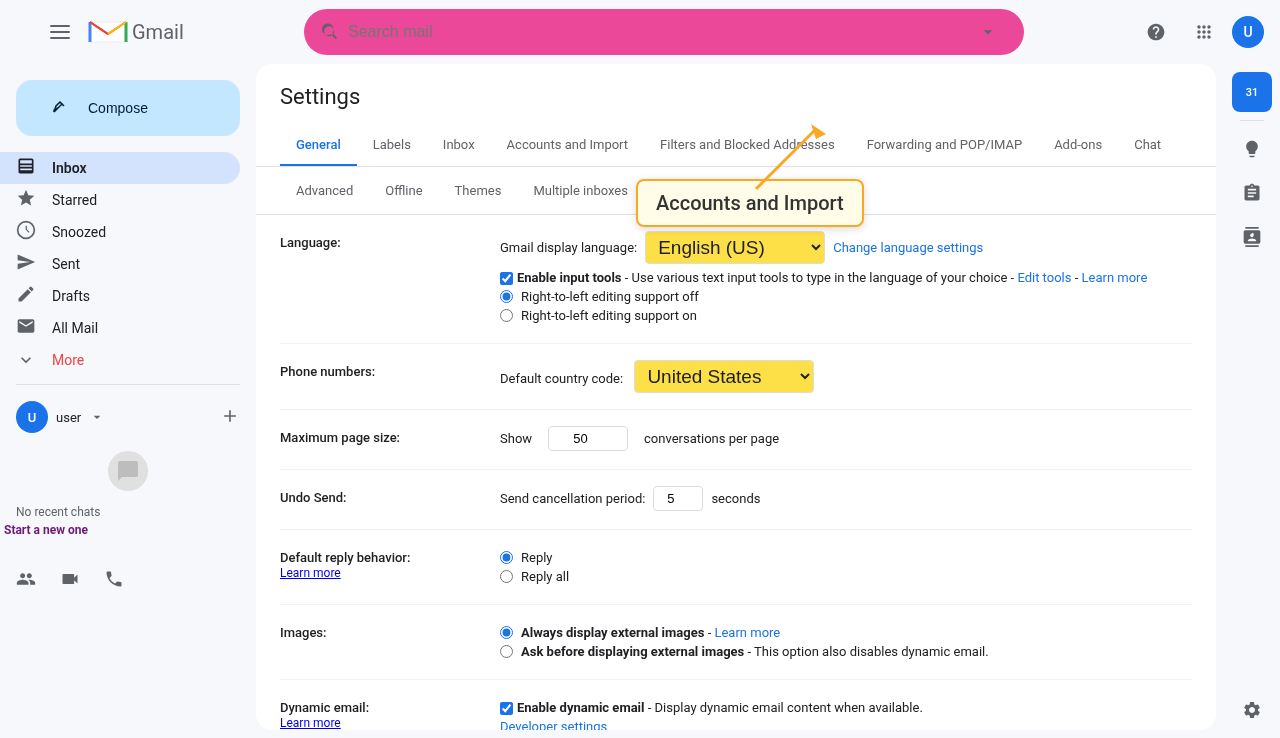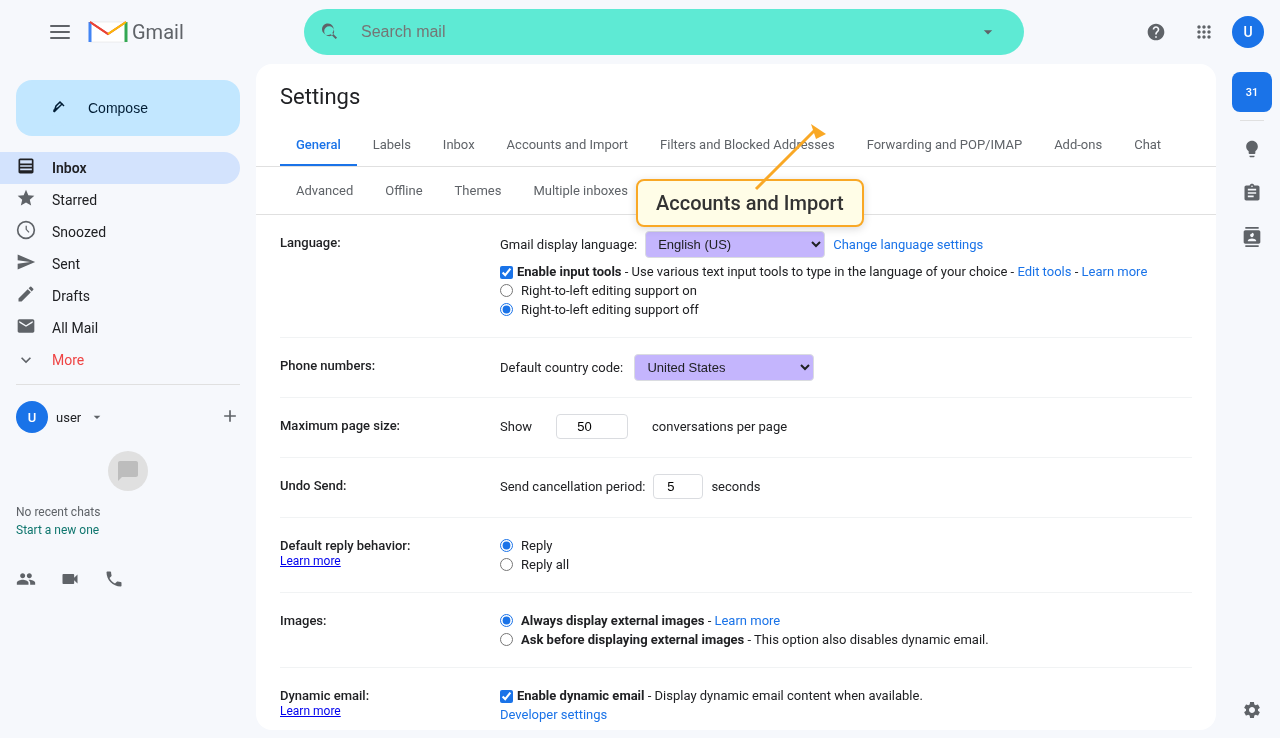--- a/index.html
+++ b/index.html
@@ -3,41 +3,41 @@
   <meta charset="utf-8">
   <style>
     * { box-sizing: border-box; margin: 0; padding: 0; }
     body { font-family: 'Google Sans', Roboto, Arial, sans-serif; font-size: 14px; background: #f6f8fc; color: #202124; height: 738px; overflow: hidden; display: flex; flex-direction: column; }
 
     
     .topbar { height: 64px; background: #f6f8fc; display: flex; align-items: center; padding: 0 16px; gap: 8px; flex-shrink: 0; margin-left: 24px; }
     .topbar-left { display: flex; align-items: center; gap: 8px; width: 256px; flex-shrink: 0; }
     .menu-icon { width: 40px; height: 40px; display: flex; align-items: center; justify-content: center; border-radius: 50%; cursor: pointer; }
     .gmail-logo { display: flex; align-items: center; gap: 4px; }
-    .search-bar { flex: 1; max-width: 720px; height: 46px; background: #5eead4; border-radius: 24px; display: flex; align-items: center; padding: 0 16px; gap: 21px; }
+    .search-bar { flex: 1; max-width: 720px; height: 46px; background: #ec4899; border-radius: 24px; display: flex; align-items: center; padding: 0 16px; gap: 8px; }
     .search-bar input { border: none; background: transparent; font-size: 16px; outline: none; flex: 1; color: #202124; }
     .search-dropdown { width: 40px; height: 40px; display: flex; align-items: center; justify-content: center; }
     .topbar-right { display: flex; align-items: center; gap: 8px; margin-left: auto; }
     .icon-btn { width: 40px; height: 40px; border-radius: 50%; display: flex; align-items: center; justify-content: center; cursor: pointer; background: transparent; border: none; }
     .avatar { width: 32px; height: 32px; border-radius: 50%; background: #1a73e8; display: flex; align-items: center; justify-content: center; color: white; font-size: 14px; font-weight: 500; }
 
     
     .main-layout { display: flex; flex: 1; overflow: hidden; }
 
     
     .sidebar { width: 256px; flex-shrink: 0; padding: 8px 0; overflow-y: auto; }
     .compose-btn { margin: 8px 16px 16px; background: #c2e7ff; border-radius: 16px; height: 56px; display: flex; align-items: center; gap: 12px; padding: 0 24px; cursor: pointer; font-size: 14px; font-weight: 500; color: #001d35; border: none; width: calc(100% - 32px); }
     .sidebar-item { display: flex; align-items: center; gap: 16px; padding: 0 16px; height: 32px; border-radius: 0 16px 16px 0; cursor: pointer; font-size: 14px; color: #202124; margin-right: 16px; }
     .sidebar-item.active { background: #d3e3fd; font-weight: 600; }
     .sidebar-item-icon { width: 20px; text-align: center; font-size: 18px; }
     .sidebar-more { display: flex; align-items: center; gap: 16px; padding: 0 16px; height: 32px; cursor: pointer; font-size: 14px; color: #ef4444; }
     .sidebar-divider { height: 1px; background: #e0e0e0; margin: 8px 16px; }
     .chat-avatar { width: 40px; height: 40px; border-radius: 50%; background: #e0e0e0; display: flex; align-items: center; justify-content: center; }
     .chat-empty { font-size: 12px; color: #5f6368; margin: 4px 16px; }
-    .chat-start { font-size: 12px; color: #0f766e; cursor: pointer; margin: 2px 16px; }
+    .chat-start { font-size: 12px; color: #701a75; cursor: pointer; margin: 2px 4px; font-weight: bold; }
 
     
     .content { flex: 1; background: #fff; border-radius: 16px; margin: 0 8px 8px 0; overflow: hidden; display: flex; flex-direction: column; }
 
     
     .settings-header { padding: 20px 24px 0; }
     .settings-title { font-size: 22px; font-weight: 400; color: #202124; margin-bottom: 16px; }
 
     
     .tabs { display: flex; border-bottom: 1px solid #e0e0e0; padding: 0 24px; gap: 0; overflow-x: auto; }
@@ -45,21 +45,21 @@
     .tab.active { color: #1a73e8; border-bottom-color: #1a73e8; font-weight: 500; }
     .sub-tabs { display: flex; padding: 8px 24px; gap: 0; border-bottom: 1px solid #e0e0e0; }
     .sub-tab { padding: 8px 16px; font-size: 13px; color: #5f6368; cursor: pointer; white-space: nowrap; }
 
     
     .settings-content { flex: 1; overflow-y: auto; padding: 0 24px; }
     .settings-row { display: flex; padding: 16px 0; border-bottom: 1px solid #f1f3f4; align-items: flex-start; min-height: 60px; }
     .settings-label { width: 220px; flex-shrink: 0; font-size: 13px; font-weight: 500; color: #202124; padding-top: 4px; }
     .settings-value { flex: 1; font-size: 13px; color: #202124; }
     .settings-value .link { color: #1a73e8; cursor: pointer; text-decoration: none; }
-    .settings-value select { border: 1px solid #dadce0; border-radius: 4px; padding: 4px 8px; font-size: 13px; background: #c4b5fd; color: #202124; }
+    .settings-value select { border: 1px solid #dadce0; border-radius: 4px; padding: 4px 8px; font-size: 19px; background: #fde047; color: #202124; }
     .settings-value input[type="number"] { border: 1px solid #dadce0; border-radius: 4px; padding: 4px 4px; font-size: 13px; width: 50px; text-align: center; }
     .radio-option { display: flex; align-items: center; gap: 8px; margin: 4px 0; font-size: 13px; }
     .radio-option input[type="radio"] { accent-color: #1a73e8; }
     .checkbox-option { display: flex; align-items: flex-start; gap: 4px; margin: 4px 0; font-size: 13px; }
     .checkbox-option input[type="checkbox"] { accent-color: #1a73e8; margin-top: 2px; }
 
     
     .right-panel { width: 56px; flex-shrink: 0; display: flex; flex-direction: column; align-items: center; padding: 8px 0; gap: 4px; }
     .right-panel-icon { width: 40px; height: 40px; border-radius: 50%; display: flex; align-items: center; justify-content: center; cursor: pointer; }
     .right-panel-divider { width: 24px; height: 1px; background: #e0e0e0; margin: 4px 0; }
@@ -263,45 +263,45 @@
             <input type="checkbox" checked="" style="">
             <span>
               <strong>Enable input tools</strong>
               <span> - Use various text input tools to type in the language of your choice - </span>
               <a class="link" href="#">Edit tools</a>
               <span> - </span>
               <a class="link" href="#">Learn more</a>
             </span>
           </div>
           <div class="radio-option">
+            <input type="radio" name="rtl" checked="" style="">
+            <span>Right-to-left editing support off</span>
+          </div>
+          <div class="radio-option">
             <input type="radio" name="rtl" style="">
             <span>Right-to-left editing support on</span>
-          </div>
-          <div class="radio-option">
-            <input type="radio" name="rtl" checked="" style="">
-            <span>Right-to-left editing support off</span>
           </div>
         </div>
       </div>
 
       <div class="settings-row">
         <div class="settings-label">Phone numbers:</div>
         <div class="settings-value">
           <span>Default country code:</span>
           <select style="margin-left:8px;min-width:180px;">
             <option>United States</option>
           </select>
         </div>
       </div>
 
       <div class="settings-row">
         <div class="settings-label">Maximum page size:</div>
-        <div class="settings-value" style="display:flex;align-items:center;gap:24px;">
+        <div class="settings-value" style="display:flex;align-items:center;gap:16px;">
           <span>Show</span>
-          <input type="number" value="50" style="width: 72px;">
+          <input type="number" value="50" style="width: 80px;">
           <span>conversations per page</span>
         </div>
       </div>
 
       <div class="settings-row">
         <div class="settings-label">Undo Send:</div>
         <div class="settings-value" style="display:flex;align-items:center;gap:8px;">
           <span>Send cancellation period:</span>
           <input type="number" value="5" style="width: 50px;">
           <span>seconds</span>

